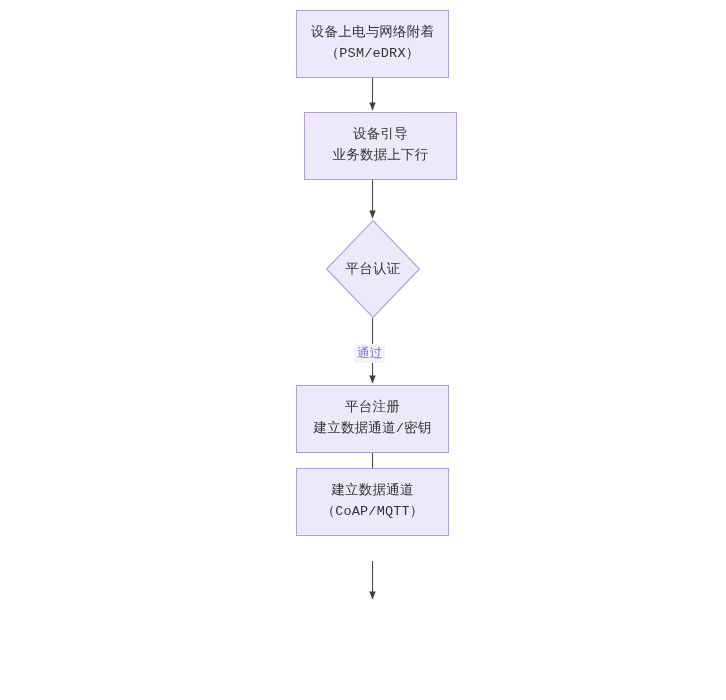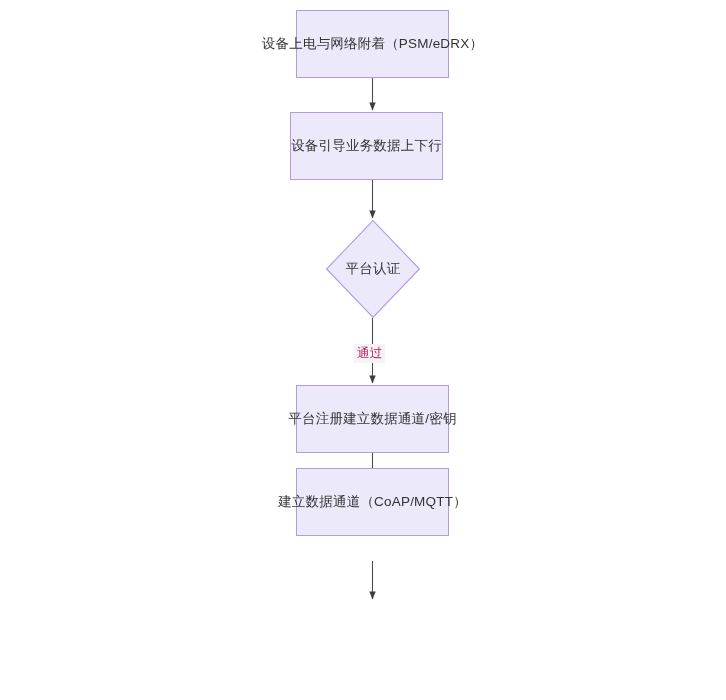--- a/index.html
+++ b/index.html
@@ -35,28 +35,29 @@
     pointer-events: none;
   }
 
   
   .node {
     position: absolute;
     box-sizing: border-box;
     background: #ece9fb;
     border: 1px solid #b49bdd;
     display: flex;
-    flex-direction: row;
+    flex-direction: column;
     align-items: center;
     justify-content: center;
     color: #333333;
     font-size: 13.5px;
     line-height: 1.55;
     text-align: center;
     letter-spacing: 0.2px;
+    font-family: Liberation Mono, monospace;
   }
   .node .line {
     display: block;
     white-space: nowrap;
   }
 
   
   .decision {
     position: absolute;
     box-sizing: border-box;
@@ -82,21 +83,21 @@
     line-height: 1.5;
     text-align: right;
     letter-spacing: 0.2px;
     white-space: nowrap;
   }
 
   
   .edge-label {
     position: absolute;
     background: #f4f4f4;
-    color: #be185d;
+    color: #8b5cf6;
     font-size: 12.5px;
     line-height: 1.35;
     padding: 1px 3px;
     white-space: nowrap;
     text-align: left;
     letter-spacing: 0.2px;
   }
 </style>
 </head>
 <body>
@@ -117,21 +118,21 @@
       <line x1="372.5" y1="453" x2="372.5" y2="491" marker-end="url(#arrowhead)"></line>
       <line x1="372.5" y1="561" x2="372.5" y2="599" marker-end="url(#arrowhead)"></line>
     </g>
   </svg>
 
   <div class="node" style="left:296px; top:10px; width:153px; height:68px;">
     <span class="line">设备上电与网络附着</span>
     <span class="line">（PSM/eDRX）</span>
   </div>
 
-  <div class="node" style="left:290px; top:112px; width:153px; height:68px;">
+  <div class="node" style="left:304px; top:112px; width:153px; height:68px;">
     <span class="line">设备引导</span>
     <span class="line">业务数据上下行</span>
   </div>
 
   <div class="decision" style="left:326px; top:220px; width:94px; height:98px;">
     <svg class="diamond-shape" viewBox="0 0 94 98" width="94" height="98" xmlns="http://www.w3.org/2000/svg">
       <polygon points="47,0.6 93.4,49 47,97.4 0.6,49" fill="#ece9fb" stroke="#b49bdd" stroke-width="1.1"></polygon>
     </svg>
     <div class="decision-label">
       <span>平台认证</span>

